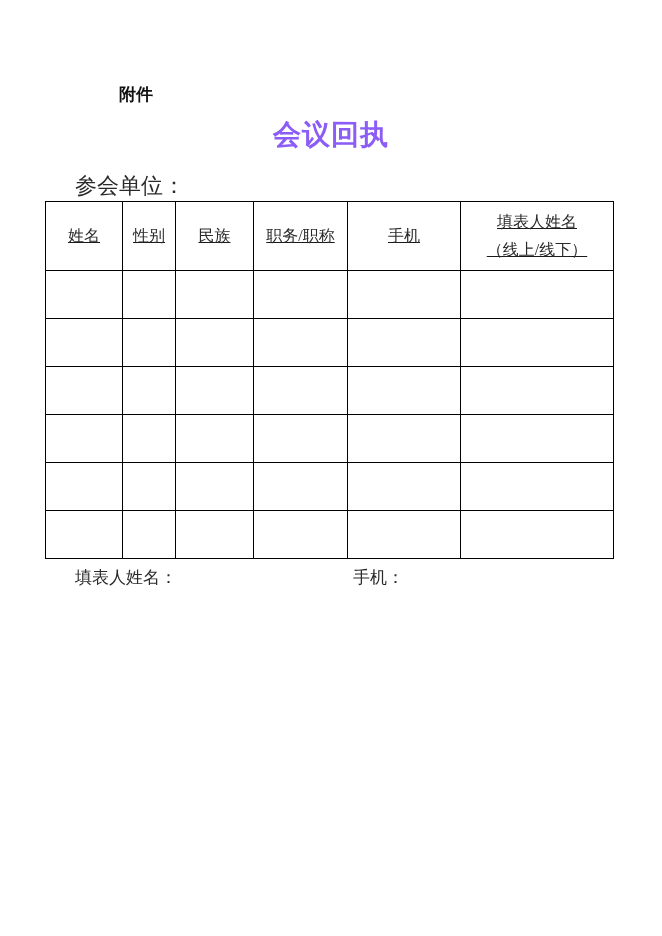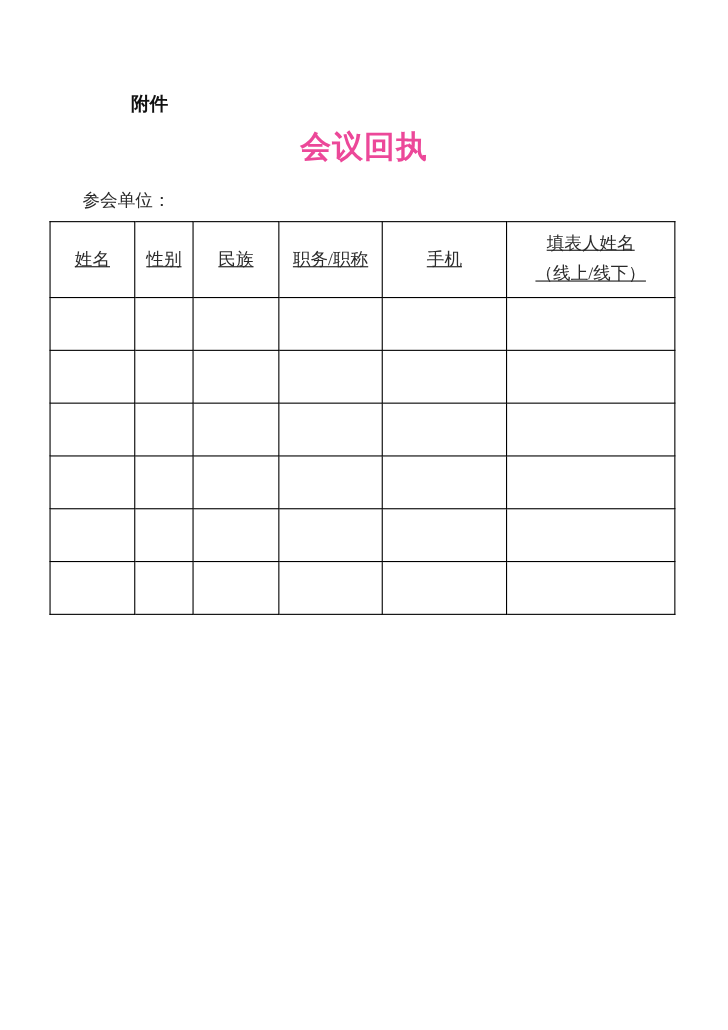--- a/index.html
+++ b/index.html
@@ -30,29 +30,29 @@
   .title {
     position: absolute;
     left: 0;
     top: 120px;
     width: 662px;
     margin: 0;
     text-align: center;
     font-family: "Liberation Serif", serif;
     font-size: 28px;
     font-weight: bold;
-    color: #ec4899;
+    color: #8b5cf6;
     line-height: 1.1;
     letter-spacing: 1px;
   }
   .unit-line {
     position: absolute;
     left: 75px;
     top: 173px;
-    font-size: 16px;
+    font-size: 22px;
     color: #2a2a2a;
     line-height: 1.2;
   }
   table.form-table {
     position: absolute;
     left: 45px;
     top: 201px;
     width: 568px;
     border-collapse: collapse;
     table-layout: fixed;
@@ -176,14 +176,18 @@
           <td></td>
           <td></td>
           <td></td>
           <td></td>
           <td></td>
           <td></td>
         </tr>
       </tbody>
   </table>
 
+  <div class="footer-line">
+    <span class="footer-name">填表人姓名：</span>
+    <span class="footer-phone">手机：</span>
+  </div>
 
 </div>
 
 </body></html>

